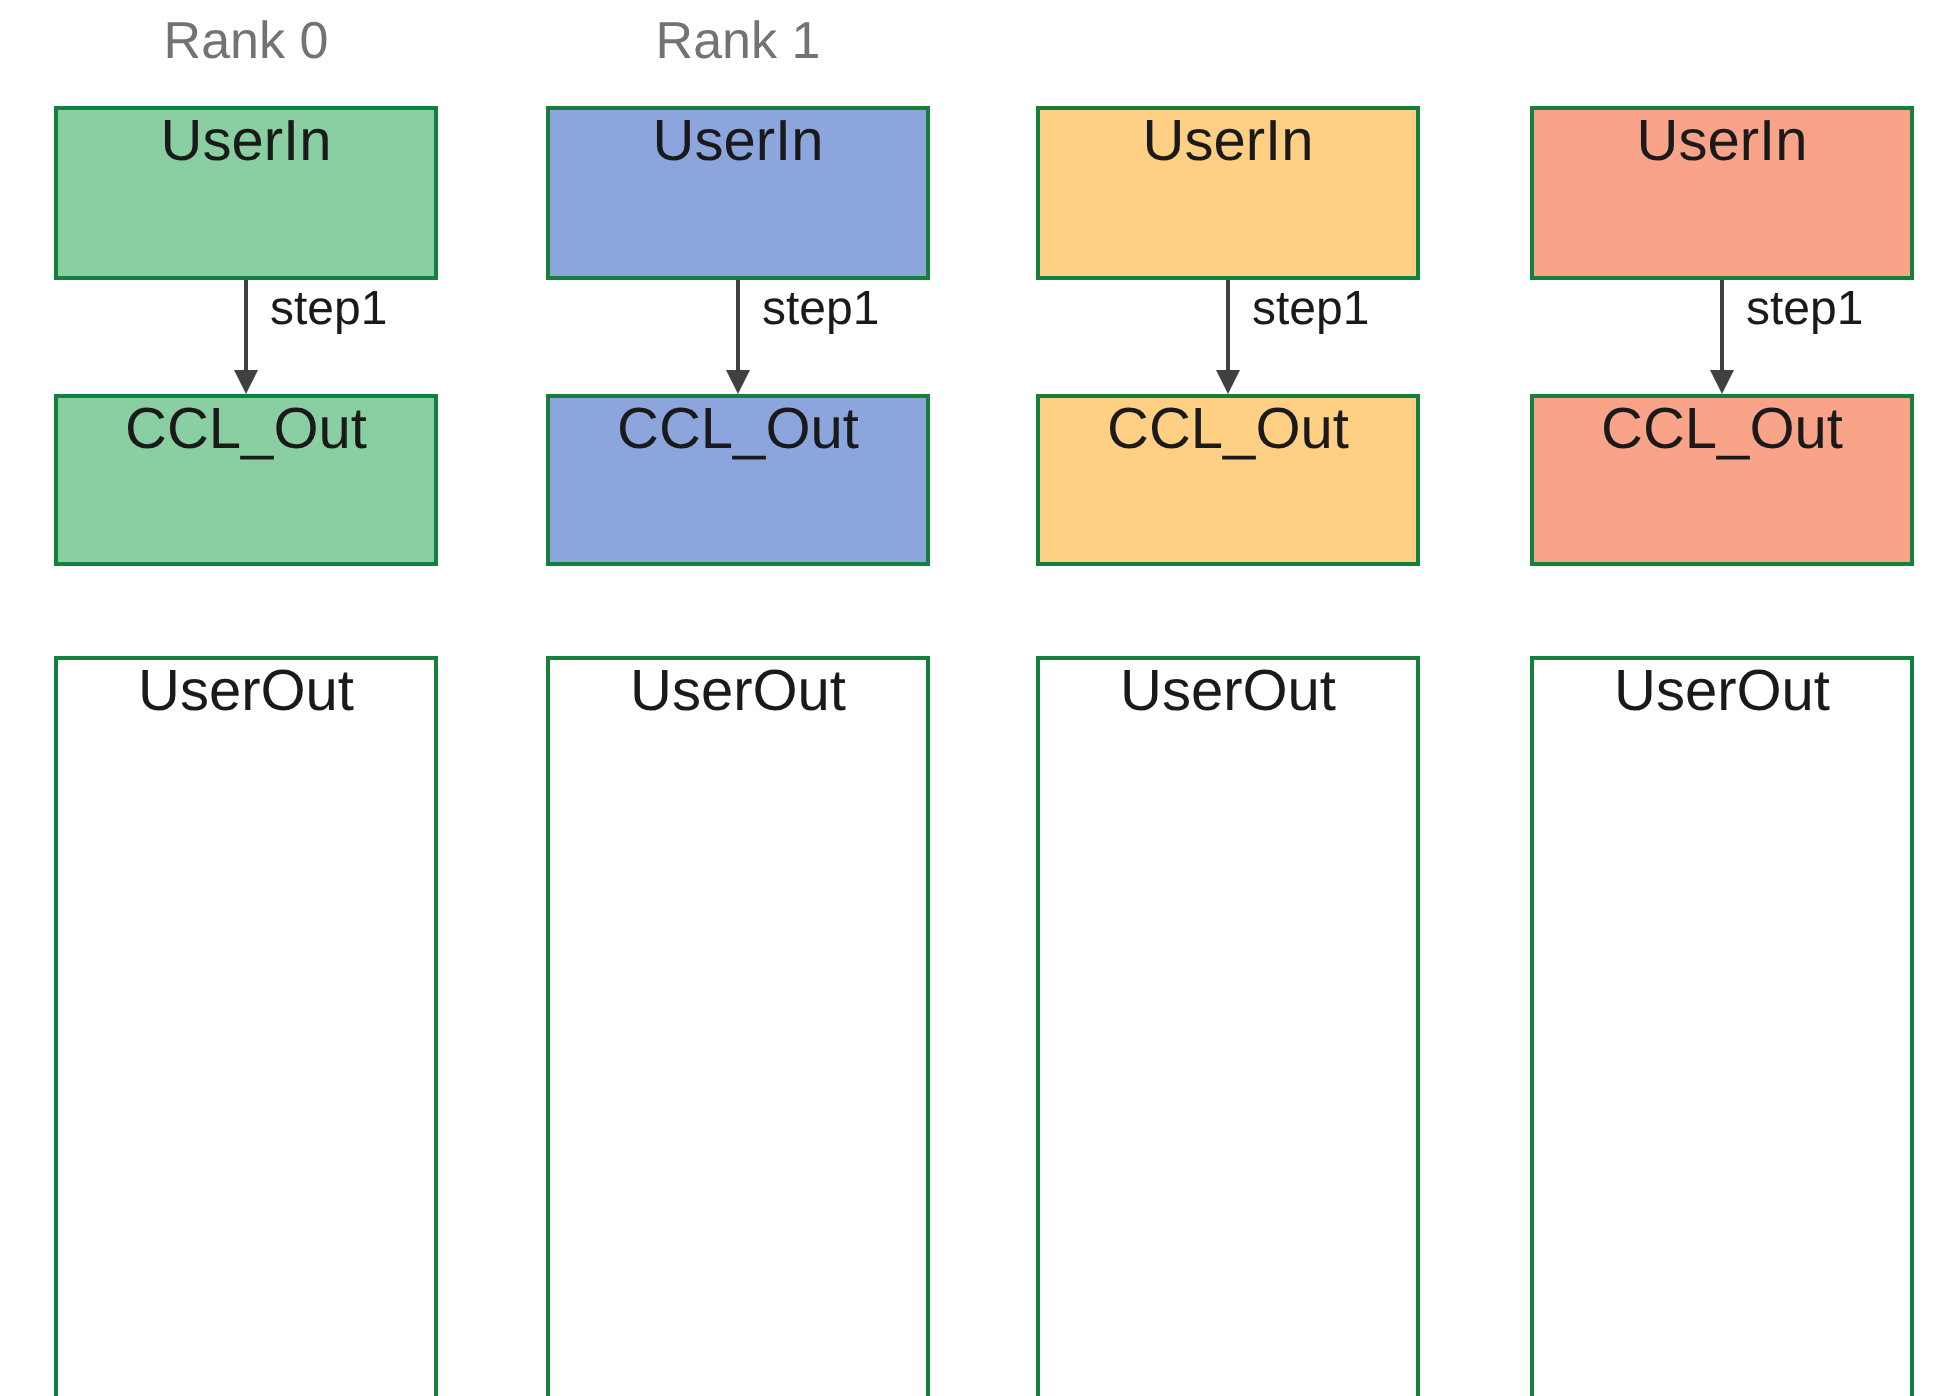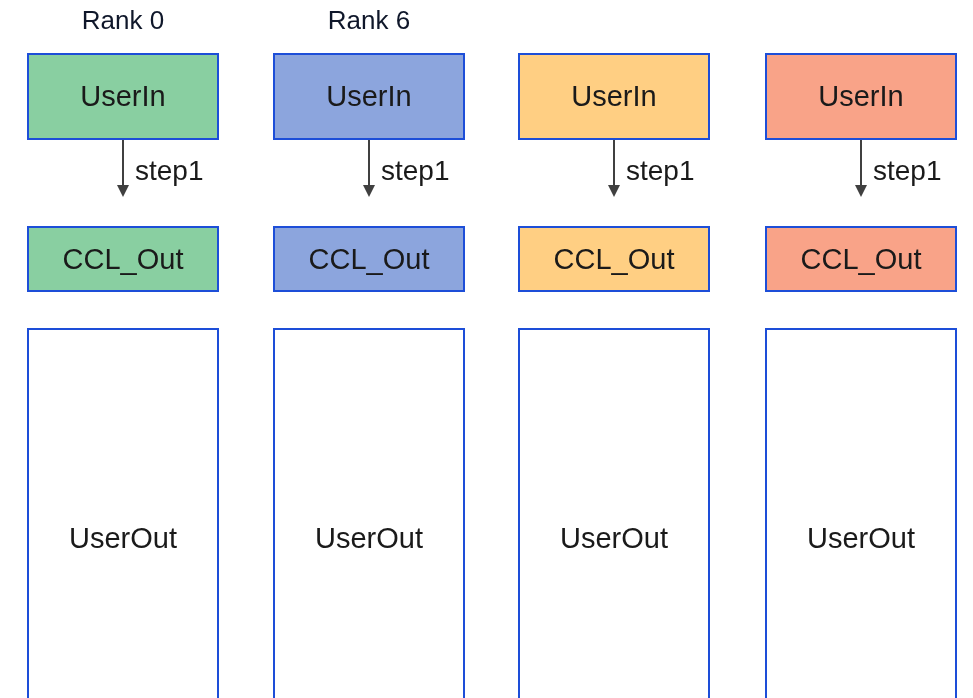--- a/index.html
+++ b/index.html
@@ -25,40 +25,40 @@
   }
   .title {
     position: absolute;
     top: 2px;
     left: 0;
     width: 100%;
     height: 36px;
     line-height: 36px;
     text-align: center;
     font-size: 26px;
-    color: #0f172a;
+    color: #737373;
     white-space: nowrap;
   }
   .box {
     position: absolute;
     left: 0;
     width: 192px;
-    border: 2px solid #1d4ed8;
+    border: 2px solid #15803d;
     box-sizing: border-box;
     display: flex;
-    align-items: center;
+    align-items: flex-start;
     justify-content: center;
   }
   .box-label {
     font-size: 29px;
     color: #1A1A1A;
     white-space: nowrap;
   }
   .userin  { top: 53px;  height: 87px; }
-  .cclout  { top: 197px; height: 66px; margin-top: 29px; }
+  .cclout  { top: 197px; height: 86px; }
   .userout { top: 328px; height: 420px; background: #FFFFFF; }
   .arrow {
     position: absolute;
     top: 140px;
     left: 0;
     width: 192px;
     height: 57px;
   }
   .arrow-line {
     position: absolute;
@@ -74,22 +74,22 @@
     top: 45px;
     width: 0;
     height: 0;
     border-left: 6px solid transparent;
     border-right: 6px solid transparent;
     border-top: 12px solid #404040;
   }
   .arrow-label {
     position: absolute;
     left: 108px;
-    top: 15px;
-    font-size: 28px;
+    top: 1px;
+    font-size: 24px;
     color: #1A1A1A;
     white-space: nowrap;
   }
 </style>
 </head>
 <body>
 
 <div class="canvas">
 
   <div class="column" style="left:27px">
@@ -104,21 +104,21 @@
     </div>
     <div class="box cclout" style="background-color: rgb(137, 207, 161);">
       <span class="box-label">CCL_Out</span>
     </div>
     <div class="box userout">
       <span class="box-label">UserOut</span>
     </div>
   </div>
 
   <div class="column" style="left:273px">
-    <div class="title">Rank 6</div>
+    <div class="title">Rank 1</div>
     <div class="box userin" style="background-color: rgb(140, 165, 221);">
       <span class="box-label">UserIn</span>
     </div>
     <div class="arrow">
       <div class="arrow-line"></div>
       <div class="arrow-head"></div>
       <div class="arrow-label">step1</div>
     </div>
     <div class="box cclout" style="background-color: rgb(140, 165, 221);">
       <span class="box-label">CCL_Out</span>

